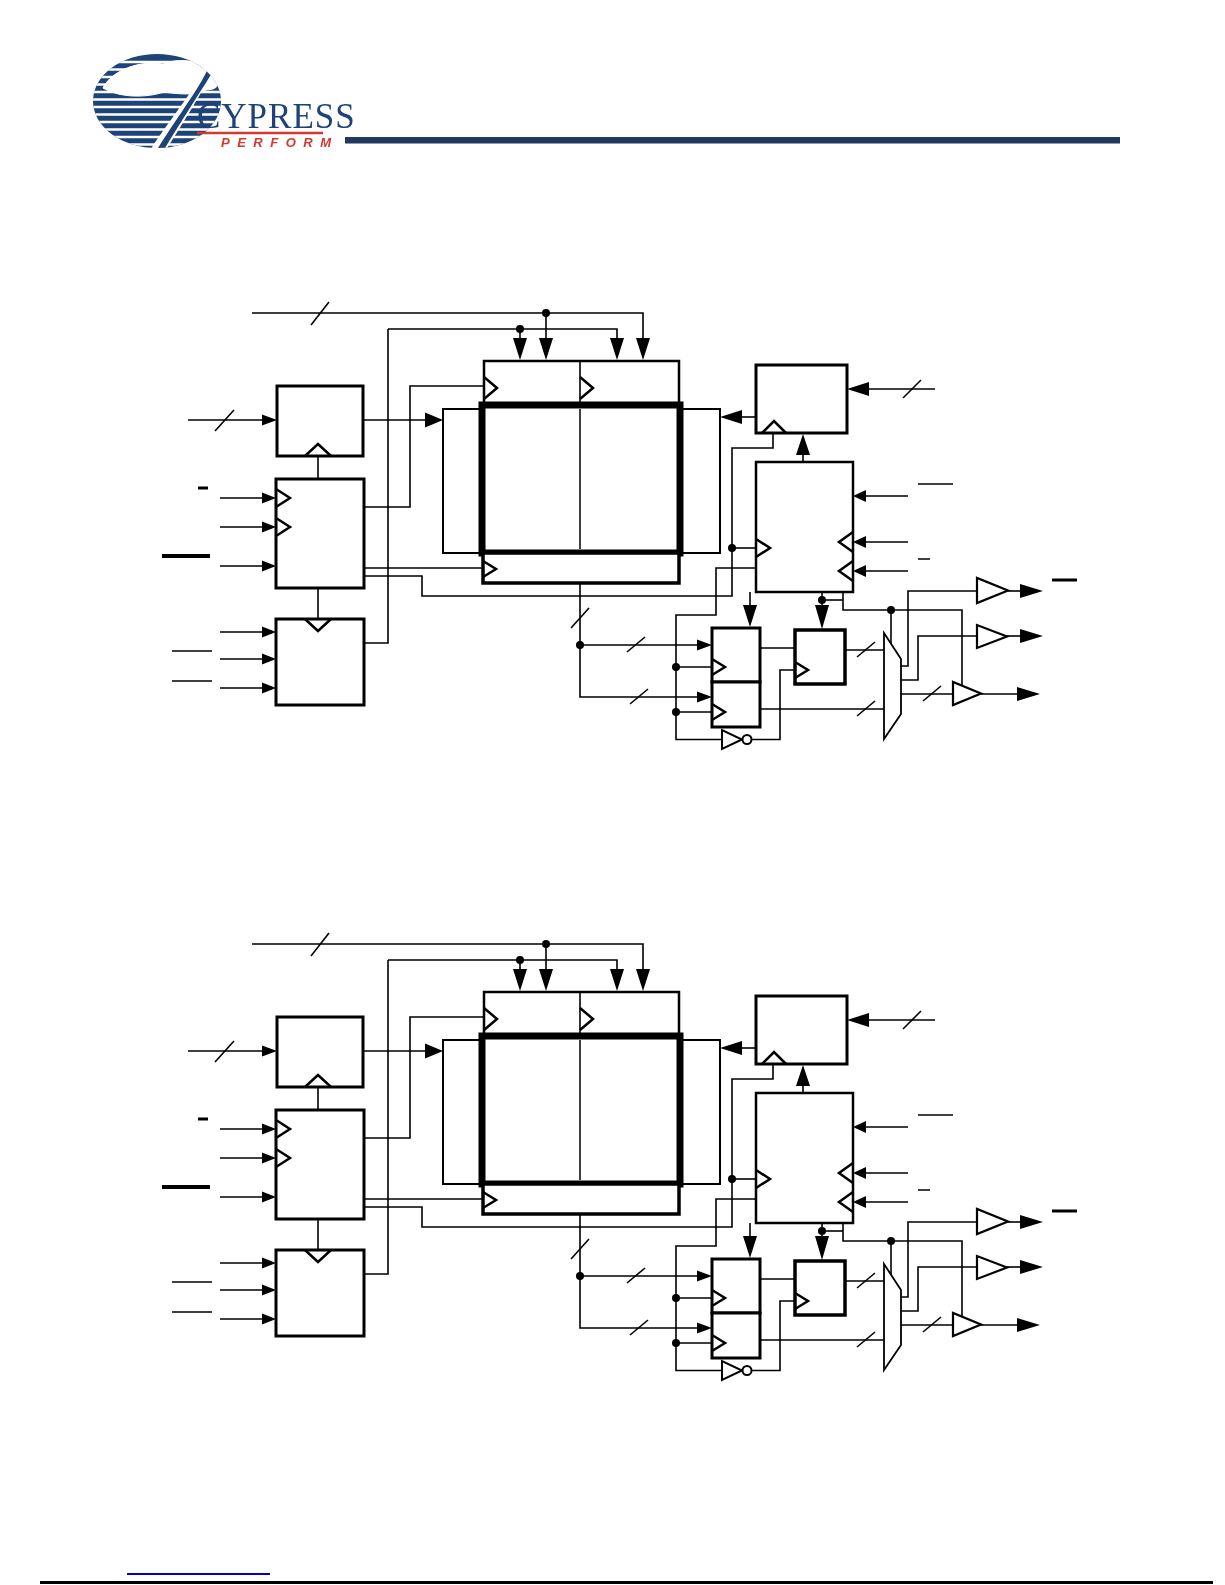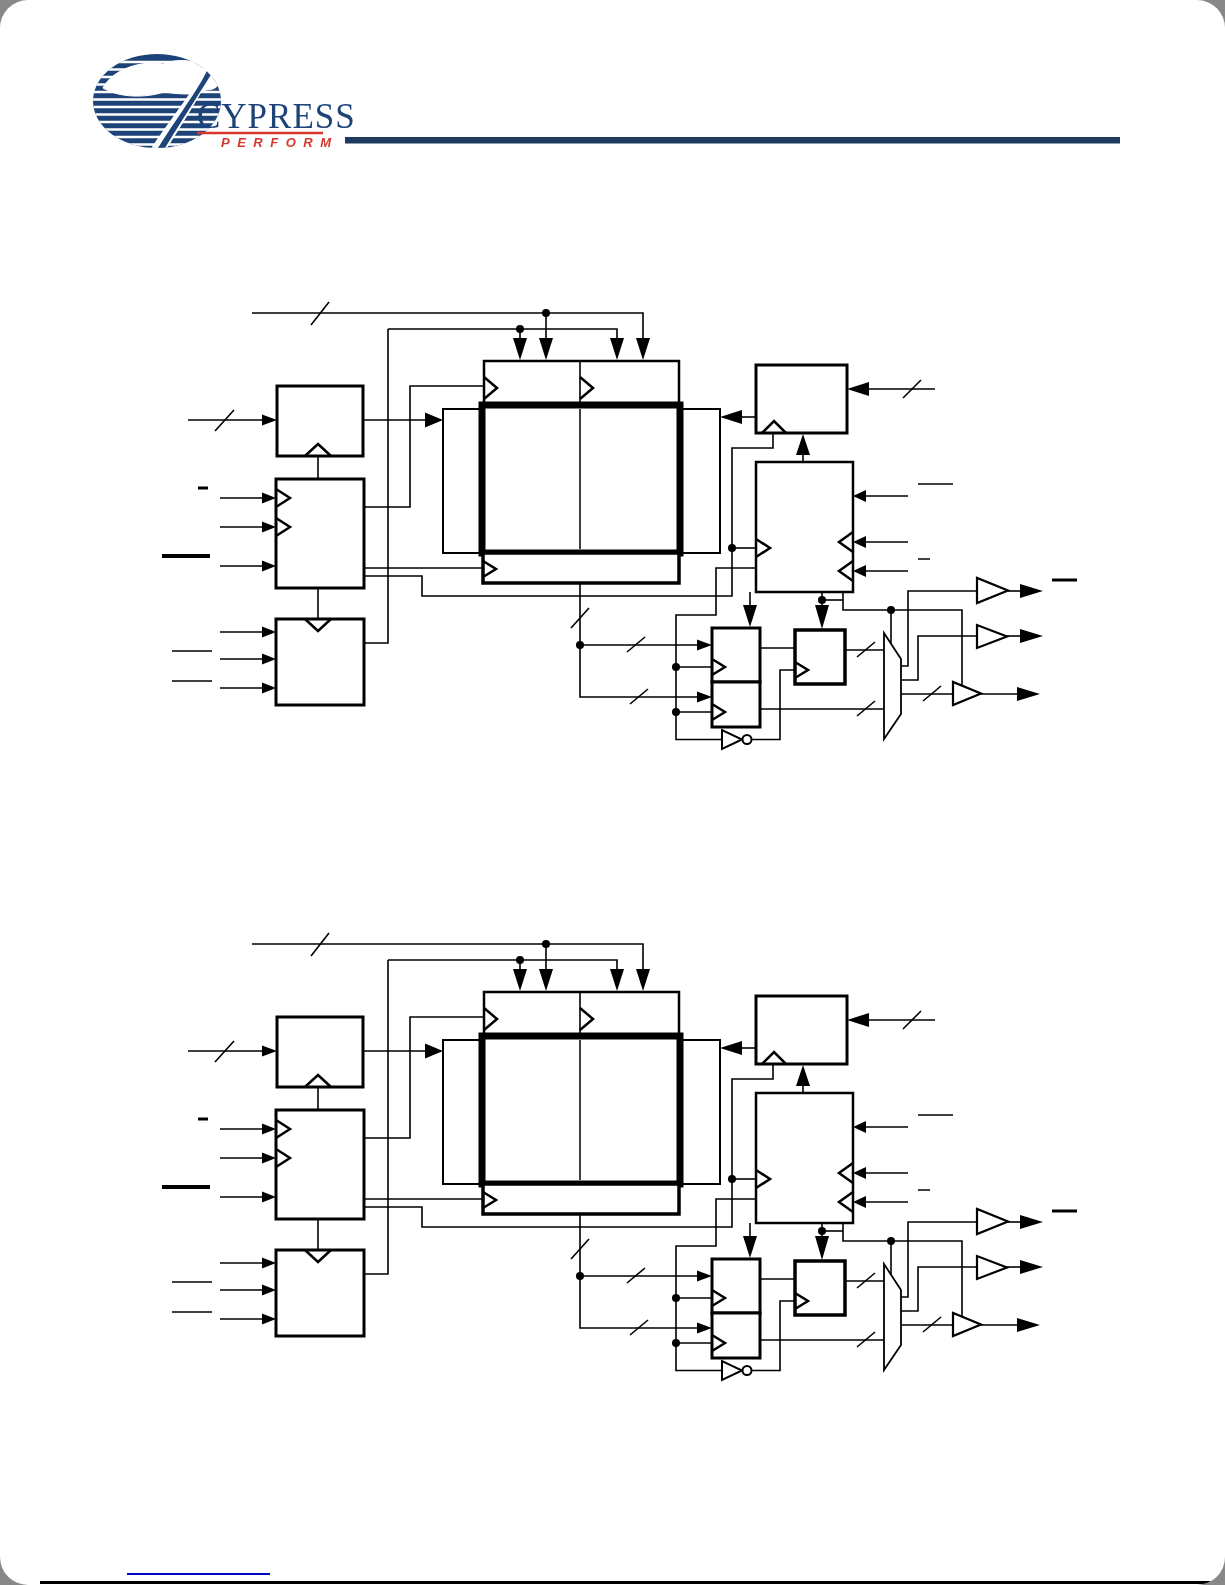--- a/index.html
+++ b/index.html
@@ -3,21 +3,20 @@
 <meta charset="utf-8">
 <style>
   html,body{margin:0;padding:0;background:#888;}
   .page{
     position:relative;
     width:1225px;height:1585px;
     margin:0 auto;
     background:#fff;
     font-family:"Liberation Sans", sans-serif;
     overflow:hidden;
-    border-radius:28px;
   }
   svg{display:block}
   .ink{stroke:var(--diagram_ink,#000);fill:none}
   .box{stroke:var(--diagram_ink,#000);fill:#fff}
   .solid{fill:var(--diagram_ink,#000);stroke:none}
   .dot{fill:var(--diagram_ink,#000);stroke:none}
   .brand-text{
     font-family:"Liberation Serif", serif;
     font-size:35px;letter-spacing:1px;
     fill:var(--logo_navy,#1e4379);

